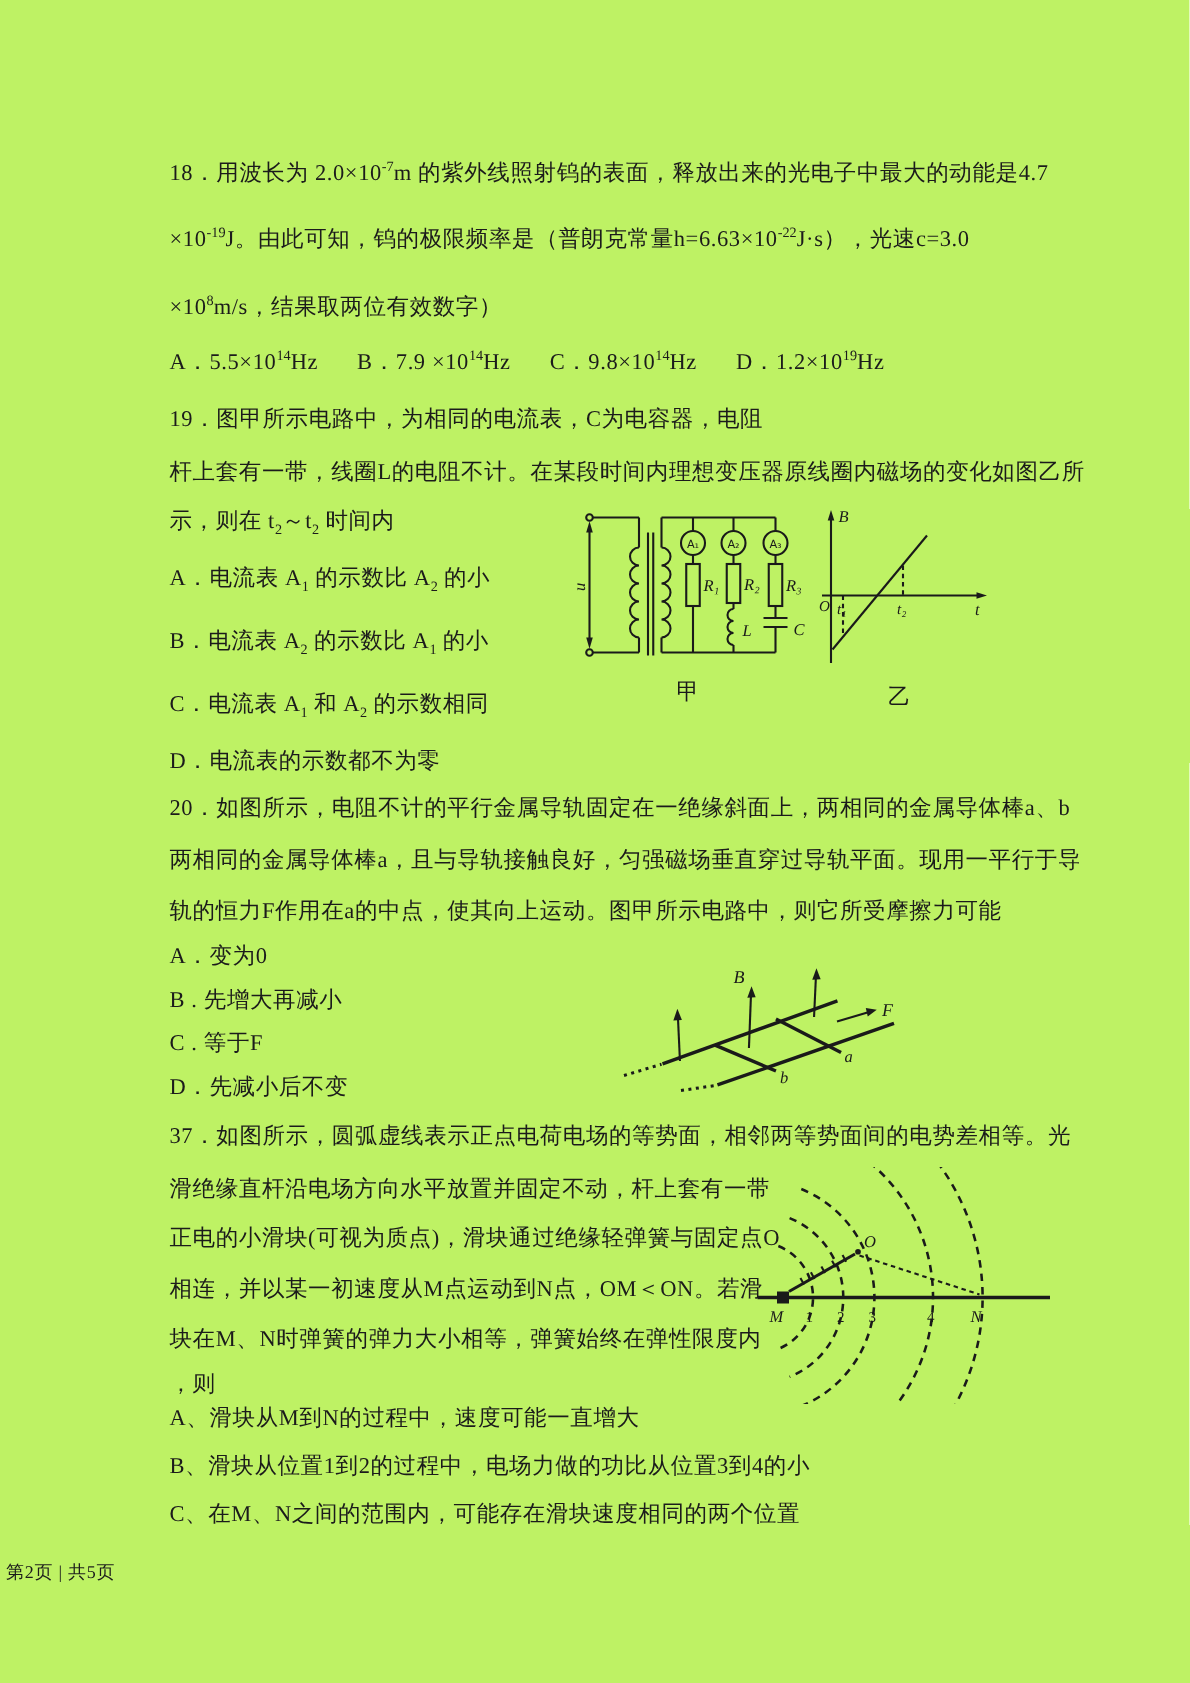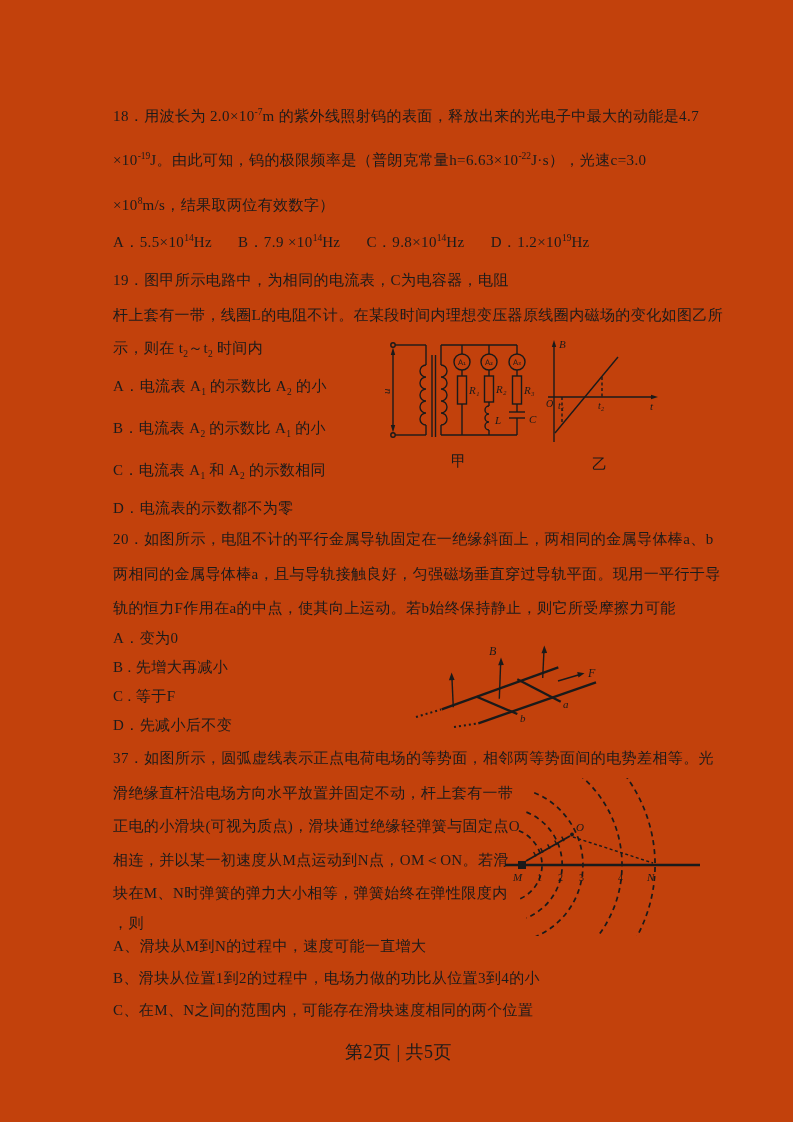--- a/index.html
+++ b/index.html
@@ -1,29 +1,29 @@
 <!DOCTYPE html>
 <html><head>
 <meta charset="utf-8">
 <style>
   html,body{margin:0;padding:0;background:#ffffff;}
   .page{
-    position:relative;width:793px;height:1122px;background:#c2410c;
+    position:relative;width:793px;height:1122px;background:#bef264;
     font-family:"Liberation Serif","DejaVu Serif",serif;color:#1b1b1b;overflow:hidden;
   }
   .tline{
     position:absolute;left:113px;white-space:nowrap;
     font-size:15px;letter-spacing:0.4px;line-height:20px;
   }
   .tline sup{font-size:9.5px;vertical-align:super;line-height:0;letter-spacing:0;}
   .tline sub{font-size:9.5px;vertical-align:sub;line-height:0;letter-spacing:0;}
   .opt-row span{margin-right:26px;}
   .footer{
-    position:absolute;left:4px;right:0;top:1040px;text-align:center;
-    font-size:18px;letter-spacing:0.5px;
+    position:absolute;left:4px;right:0;top:1040px;text-align:left;
+    font-size:12px;letter-spacing:0.5px;
   }
   svg.fig{position:absolute;}
   .wire{stroke:#1a1a1a;stroke-width:1.4;fill:none;}
   .thick{stroke:#1a1a1a;stroke-width:2.3;fill:none;}
   .dash{stroke:#1a1a1a;stroke-width:1.4;fill:none;stroke-dasharray:3 2.5;}
   .dasharc{stroke:#1a1a1a;stroke-width:1.7;fill:none;stroke-dasharray:5 4;}
   .dots{stroke:#1a1a1a;stroke-width:2;fill:none;stroke-dasharray:2 3;}
   .fillb{fill:#1a1a1a;stroke:none;}
   svg text{fill:#1a1a1a;font-family:"DejaVu Sans",sans-serif;font-size:8px;}
   text.lbl{font-family:"Liberation Serif","DejaVu Serif",serif;font-style:italic;font-size:11px;}
@@ -126,21 +126,21 @@
     <line class="wire" x1="9" y1="101" x2="72" y2="25"></line>
     <line class="dash" x1="16" y1="65" x2="16" y2="92"></line>
     <line class="dash" x1="56" y1="45" x2="56" y2="65"></line>
     <text class="num" x="12" y="77" style="font-style:italic">t₁</text>
     <text class="num" x="52" y="77" style="font-style:italic">t₂</text>
     <text class="cap" x="46" y="137">乙</text>
   </svg>
 
   <div class="tline" style="top:529px">20．如图所示，电阻不计的平行金属导轨固定在一绝缘斜面上，两相同的金属导体棒a、b</div>
   <div class="tline" style="top:564px">两相同的金属导体棒a，且与导轨接触良好，匀强磁场垂直穿过导轨平面。现用一平行于导</div>
-  <div class="tline" style="top:598px">轨的恒力F作用在a的中点，使其向上运动。若b始终保持静止，则它所受摩擦力可能</div>
+  <div class="tline" style="top:598px">轨的恒力F作用在a的中点，使其向上运动。图甲所示电路中，则它所受摩擦力可能</div>
   <div class="tline" style="top:628px">A．变为0</div>
   <div class="tline" style="top:657px">B . 先增大再减小</div>
   <div class="tline" style="top:686px">C . 等于F</div>
   <div class="tline" style="top:715px">D．先减小后不变</div>
 
   <svg class="fig" style="left:408px;top:628px" width="225" height="115" viewBox="0 0 225 115">
     <g>
       <line class="dots" x1="8" y1="89" x2="33" y2="81.5"></line>
       <line class="thick" x1="33.7" y1="81.3" x2="150.3" y2="39.3"></line>
       <line class="dots" x1="46" y1="99" x2="70" y2="95.5"></line>

